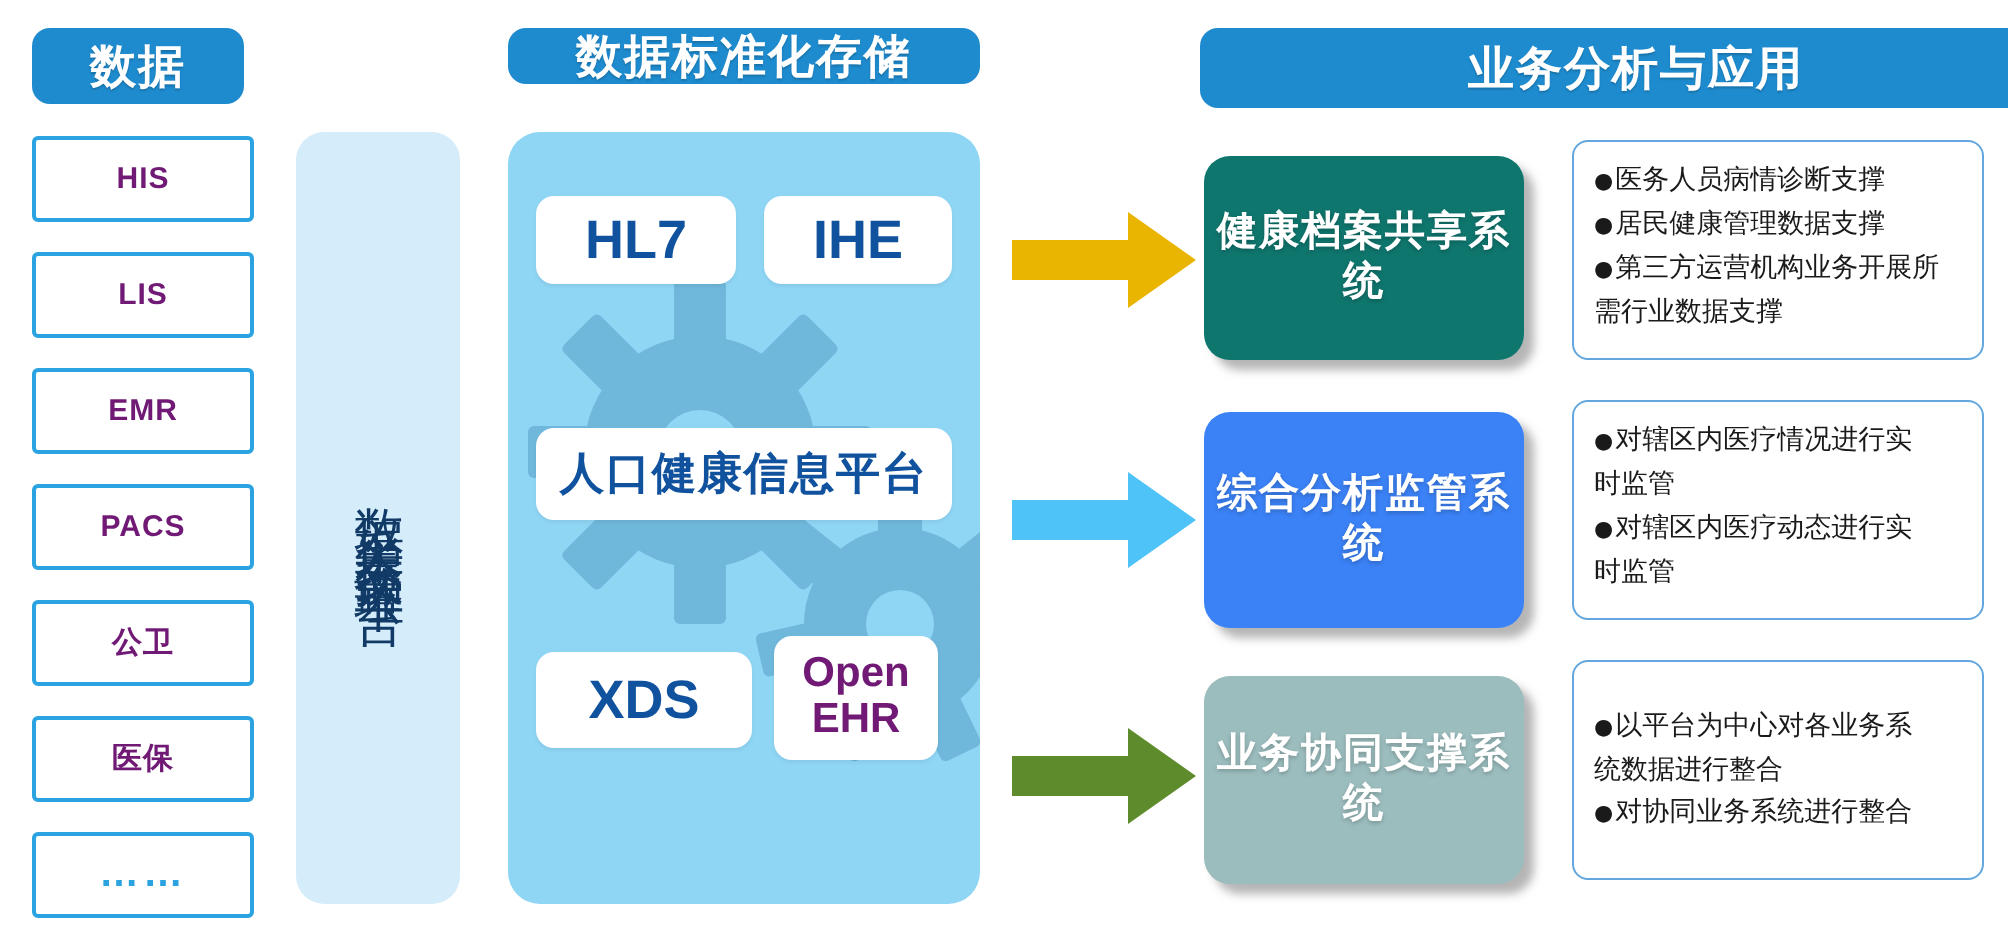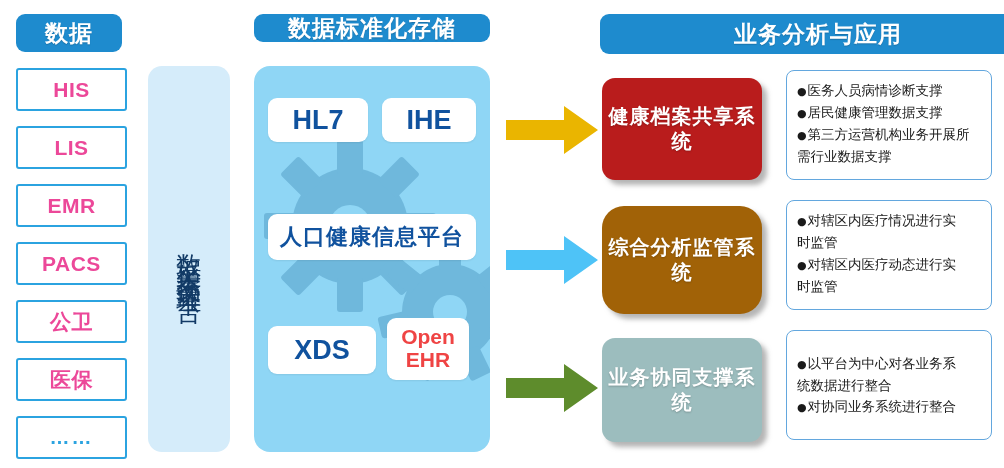--- a/index.html
+++ b/index.html
@@ -38,22 +38,22 @@
 
   
   .src-box {
     position: absolute;
     left: 16px;
     width: 107px;
     height: 39px;
     border: 2px solid #2BA3E0;
     border-radius: 3px;
     background: #ffffff;
-    color: #ec4899;
-    font-size: 21px;
+    color: #701a75;
+    font-size: 15px;
     font-weight: bold;
     display: flex;
     align-items: center;
     justify-content: center;
     letter-spacing: 0.5px;
   }
   .src-box.dots { font-size: 20px; letter-spacing: 2px; color: #2BA3E0; }
 
   
   #collect-panel {
@@ -99,21 +99,21 @@
     justify-content: center;
     font-weight: bold;
     color: #10529E;
     box-shadow: 0 1px 2px rgba(0,0,0,0.07);
   }
   #std-hl7   { left: 14px;  top: 32px;  width: 100px; height: 44px; font-size: 27px; }
   #std-ihe   { left: 128px; top: 32px;  width: 94px;  height: 44px; font-size: 27px; }
   #std-pop   { left: 14px;  top: 148px; width: 208px; height: 46px; font-size: 22px; letter-spacing: 1px; }
   #std-xds   { left: 14px;  top: 260px; width: 108px; height: 48px; font-size: 27px; }
   #std-open  { left: 133px; top: 252px; width: 82px;  height: 62px; font-size: 21px;
-               color: #ef4444; flex-direction: column; line-height: 1.08; }
+               color: #701a75; flex-direction: column; line-height: 1.08; }
 
   
   .arrow { position: absolute; }
 
   
   .sys-box {
     position: absolute;
     left: 602px;
     width: 160px;
     border-radius: 13px;
@@ -225,22 +225,22 @@
   <svg class="arrow" style="left:506px; top:104px;" width="92" height="52" viewBox="0 0 92 52">
     <polygon points="0,16 58,16 58,2 92,26 58,50 58,36 0,36" fill="#EAB500"></polygon>
   </svg>
   <svg class="arrow" style="left:506px; top:234px;" width="92" height="52" viewBox="0 0 92 52">
     <polygon points="0,16 58,16 58,2 92,26 58,50 58,36 0,36" fill="#4EC3F7"></polygon>
   </svg>
   <svg class="arrow" style="left:506px; top:362px;" width="92" height="52" viewBox="0 0 92 52">
     <polygon points="0,16 58,16 58,2 92,26 58,50 58,36 0,36" fill="#5E8C2C"></polygon>
   </svg>
 
-  <div class="sys-box" id="sys-1" style="background: #b91c1c;">健康档案共享系统</div>
-  <div class="sys-box" id="sys-2" style="background: #a16207; border-radius: 22px;">综合分析监管系统</div>
+  <div class="sys-box" id="sys-1" style="background: #0f766e;">健康档案共享系统</div>
+  <div class="sys-box" id="sys-2" style="background: #3b82f6;">综合分析监管系统</div>
   <div class="sys-box" id="sys-3" style="background: rgb(156, 189, 190);">业务协同支撑系统</div>
 
   <div class="note-box" id="note-1">
       <div class="note-line bullet">医务人员病情诊断支撑</div>
       <div class="note-line bullet">居民健康管理数据支撑</div>
       <div class="note-line bullet">第三方运营机构业务开展所</div>
       <div class="note-line">需行业数据支撑</div>
     </div>
   <div class="note-box" id="note-2">
       <div class="note-line bullet">对辖区内医疗情况进行实</div>

